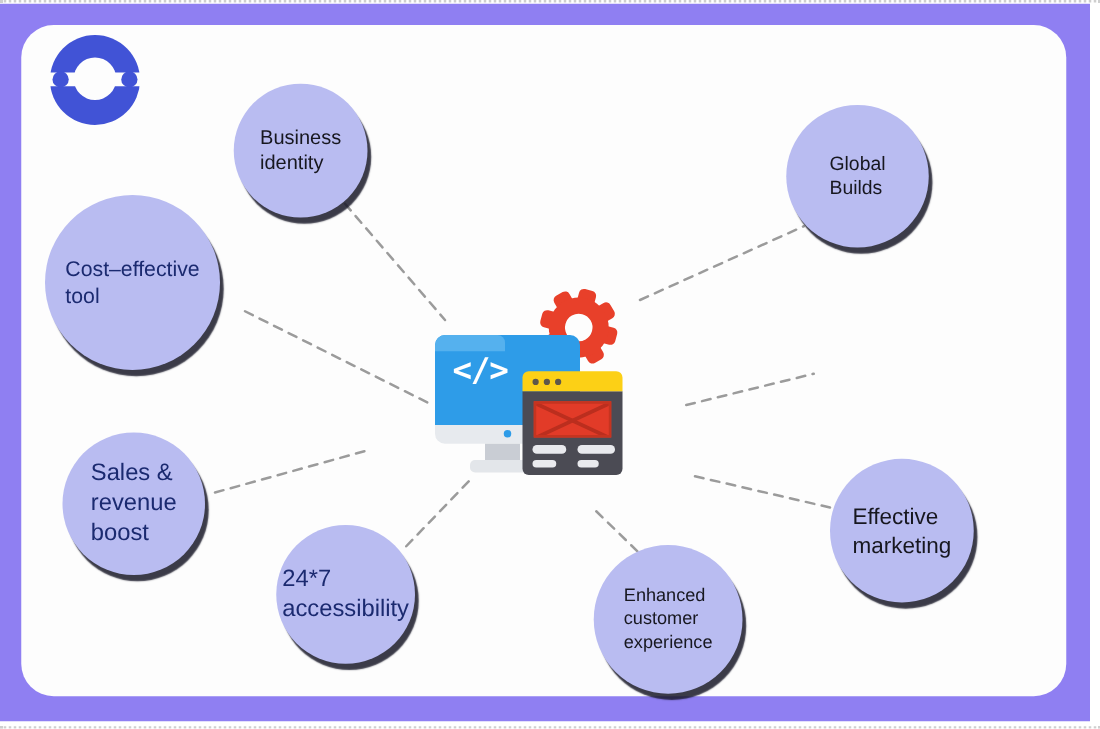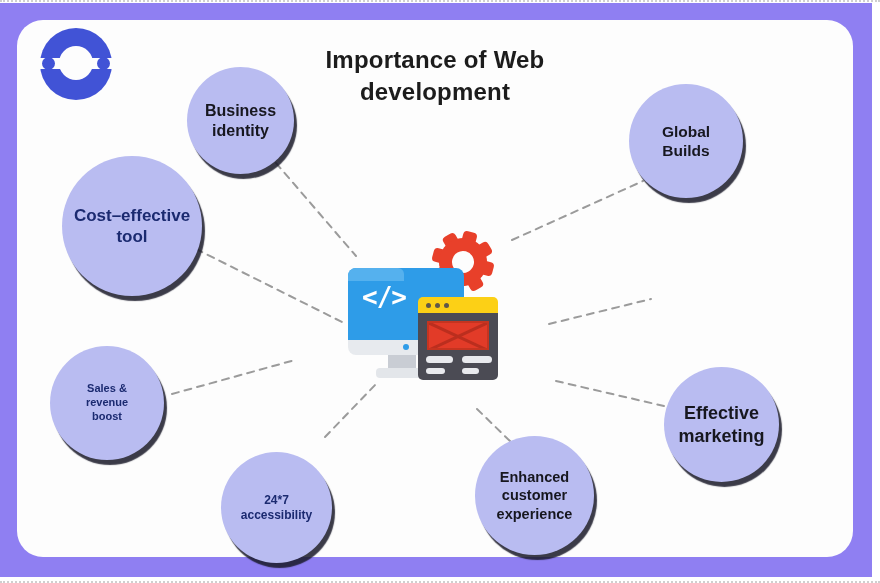--- a/index.html
+++ b/index.html
@@ -26,28 +26,28 @@
   .logo .disc { position:absolute; inset:0; background:#4153d6; border-radius:50%; }
   .logo .band { position:absolute; left:-2px; right:-2px; top:30px; height:11px; background:#fdfdfd; }
   .logo .hole { position:absolute; left:19px; top:18px; width:34px; height:34px; background:#fdfdfd; border-radius:50%; }
   .logo .dotl, .logo .dotr { position:absolute; top:29px; width:13px; height:13px; background:#4153d6; border-radius:50%; }
   .logo .dotl { left:2px; } .logo .dotr { right:2px; }
 
   
   .bubble {
     position:absolute; border-radius:50%; background:#b9bcf1;
     box-shadow:3px 5px 1px rgba(25,25,40,.85);
-    display:flex; align-items:center; justify-content:center; text-align:center;
-    font-weight:700; white-space:pre-line; line-height:1.25; color:#17171f;
+    display:flex; align-items:center; justify-content:center; 
+    font-weight:400; white-space:pre-line; line-height:1.25; color:#17171f;
   }
   .bubble.navy { color:#1b2a70; }
   .b-business  { left:187px; top:67px;  width:107px; height:107px; font-size:16px; }
-  .b-cost      { left:62px;  top:156px; width:140px; height:140px; font-size:17px; }
-  .b-sales     { left:50px;  top:346px; width:114px; height:114px; font-size:11px; }
-  .b-access    { left:221px; top:452px; width:111px; height:111px; font-size:12px; }
+  .b-cost      { left:36px;  top:156px; width:140px; height:140px; font-size:17px; }
+  .b-sales     { left:50px;  top:346px; width:114px; height:114px; font-size:19px; }
+  .b-access    { left:221px; top:420px; width:111px; height:111px; font-size:19px; }
   .b-enhanced  { left:475px; top:436px; width:119px; height:119px; font-size:14.5px; }
   .b-global    { left:629px; top:84px;  width:114px; height:114px; font-size:15.5px; }
   .b-brand     { left:648px; top:229px; width:106px; height:106px; font-size:13.5px; }
   .b-marketing { left:664px; top:367px; width:115px; height:115px; font-size:18px; }
 
   
   .illus { position:absolute; left:330px; top:225px; width:180px; height:160px; }
 
   .gear { position:absolute; left:102px; top:6px; width:62px; height:62px; transform:rotate(15deg); }
   .gear .tooth { position:absolute; left:24px; top:0; width:14px; height:62px; background:#e8402a; border-radius:4px; }
@@ -105,22 +105,20 @@
   </svg>
 
   <div class="logo">
     <div class="disc"></div>
     <div class="band"></div>
     <div class="hole"></div>
     <div class="dotl"></div>
     <div class="dotr"></div>
   </div>
 
-  <div class="title">Importance of Web
-development</div>
 
   <div class="bubble b-business">Business
 identity</div>
   <div class="bubble navy b-cost">Cost–effective
 tool</div>
   <div class="bubble navy b-sales">Sales &amp;
 revenue
 boost</div>
   <div class="bubble navy b-access">24*7
 accessibility</div>

